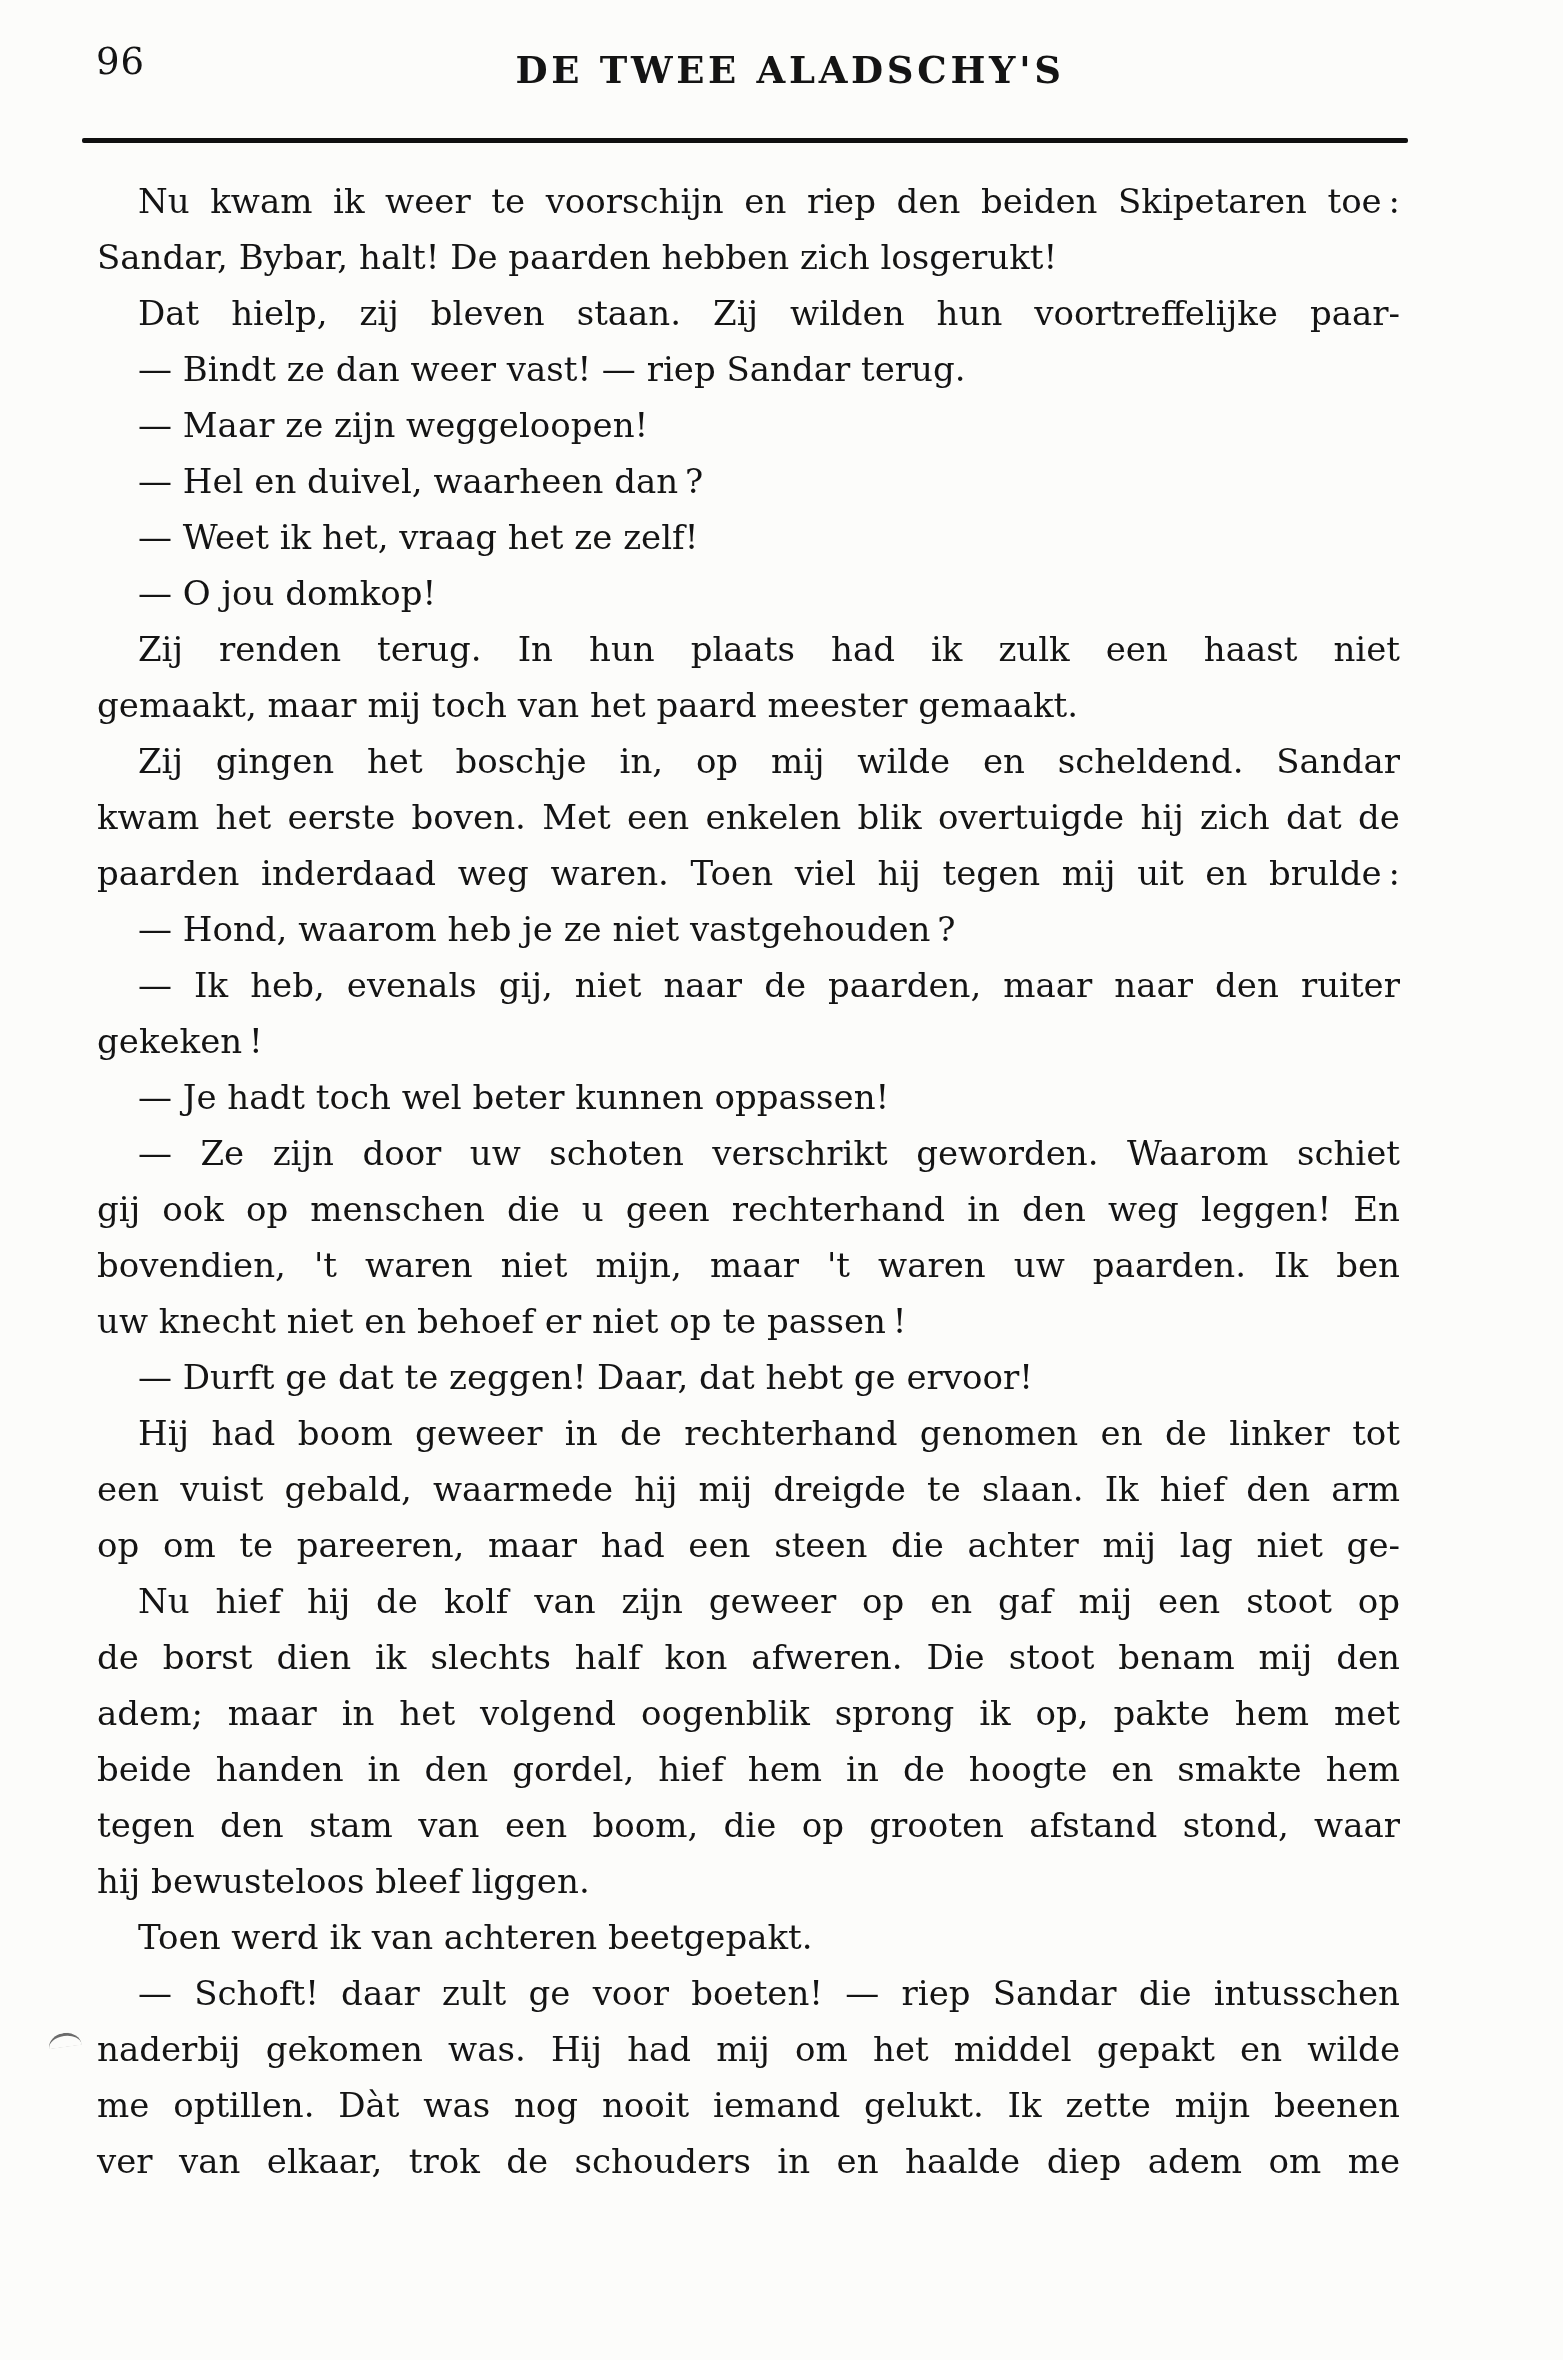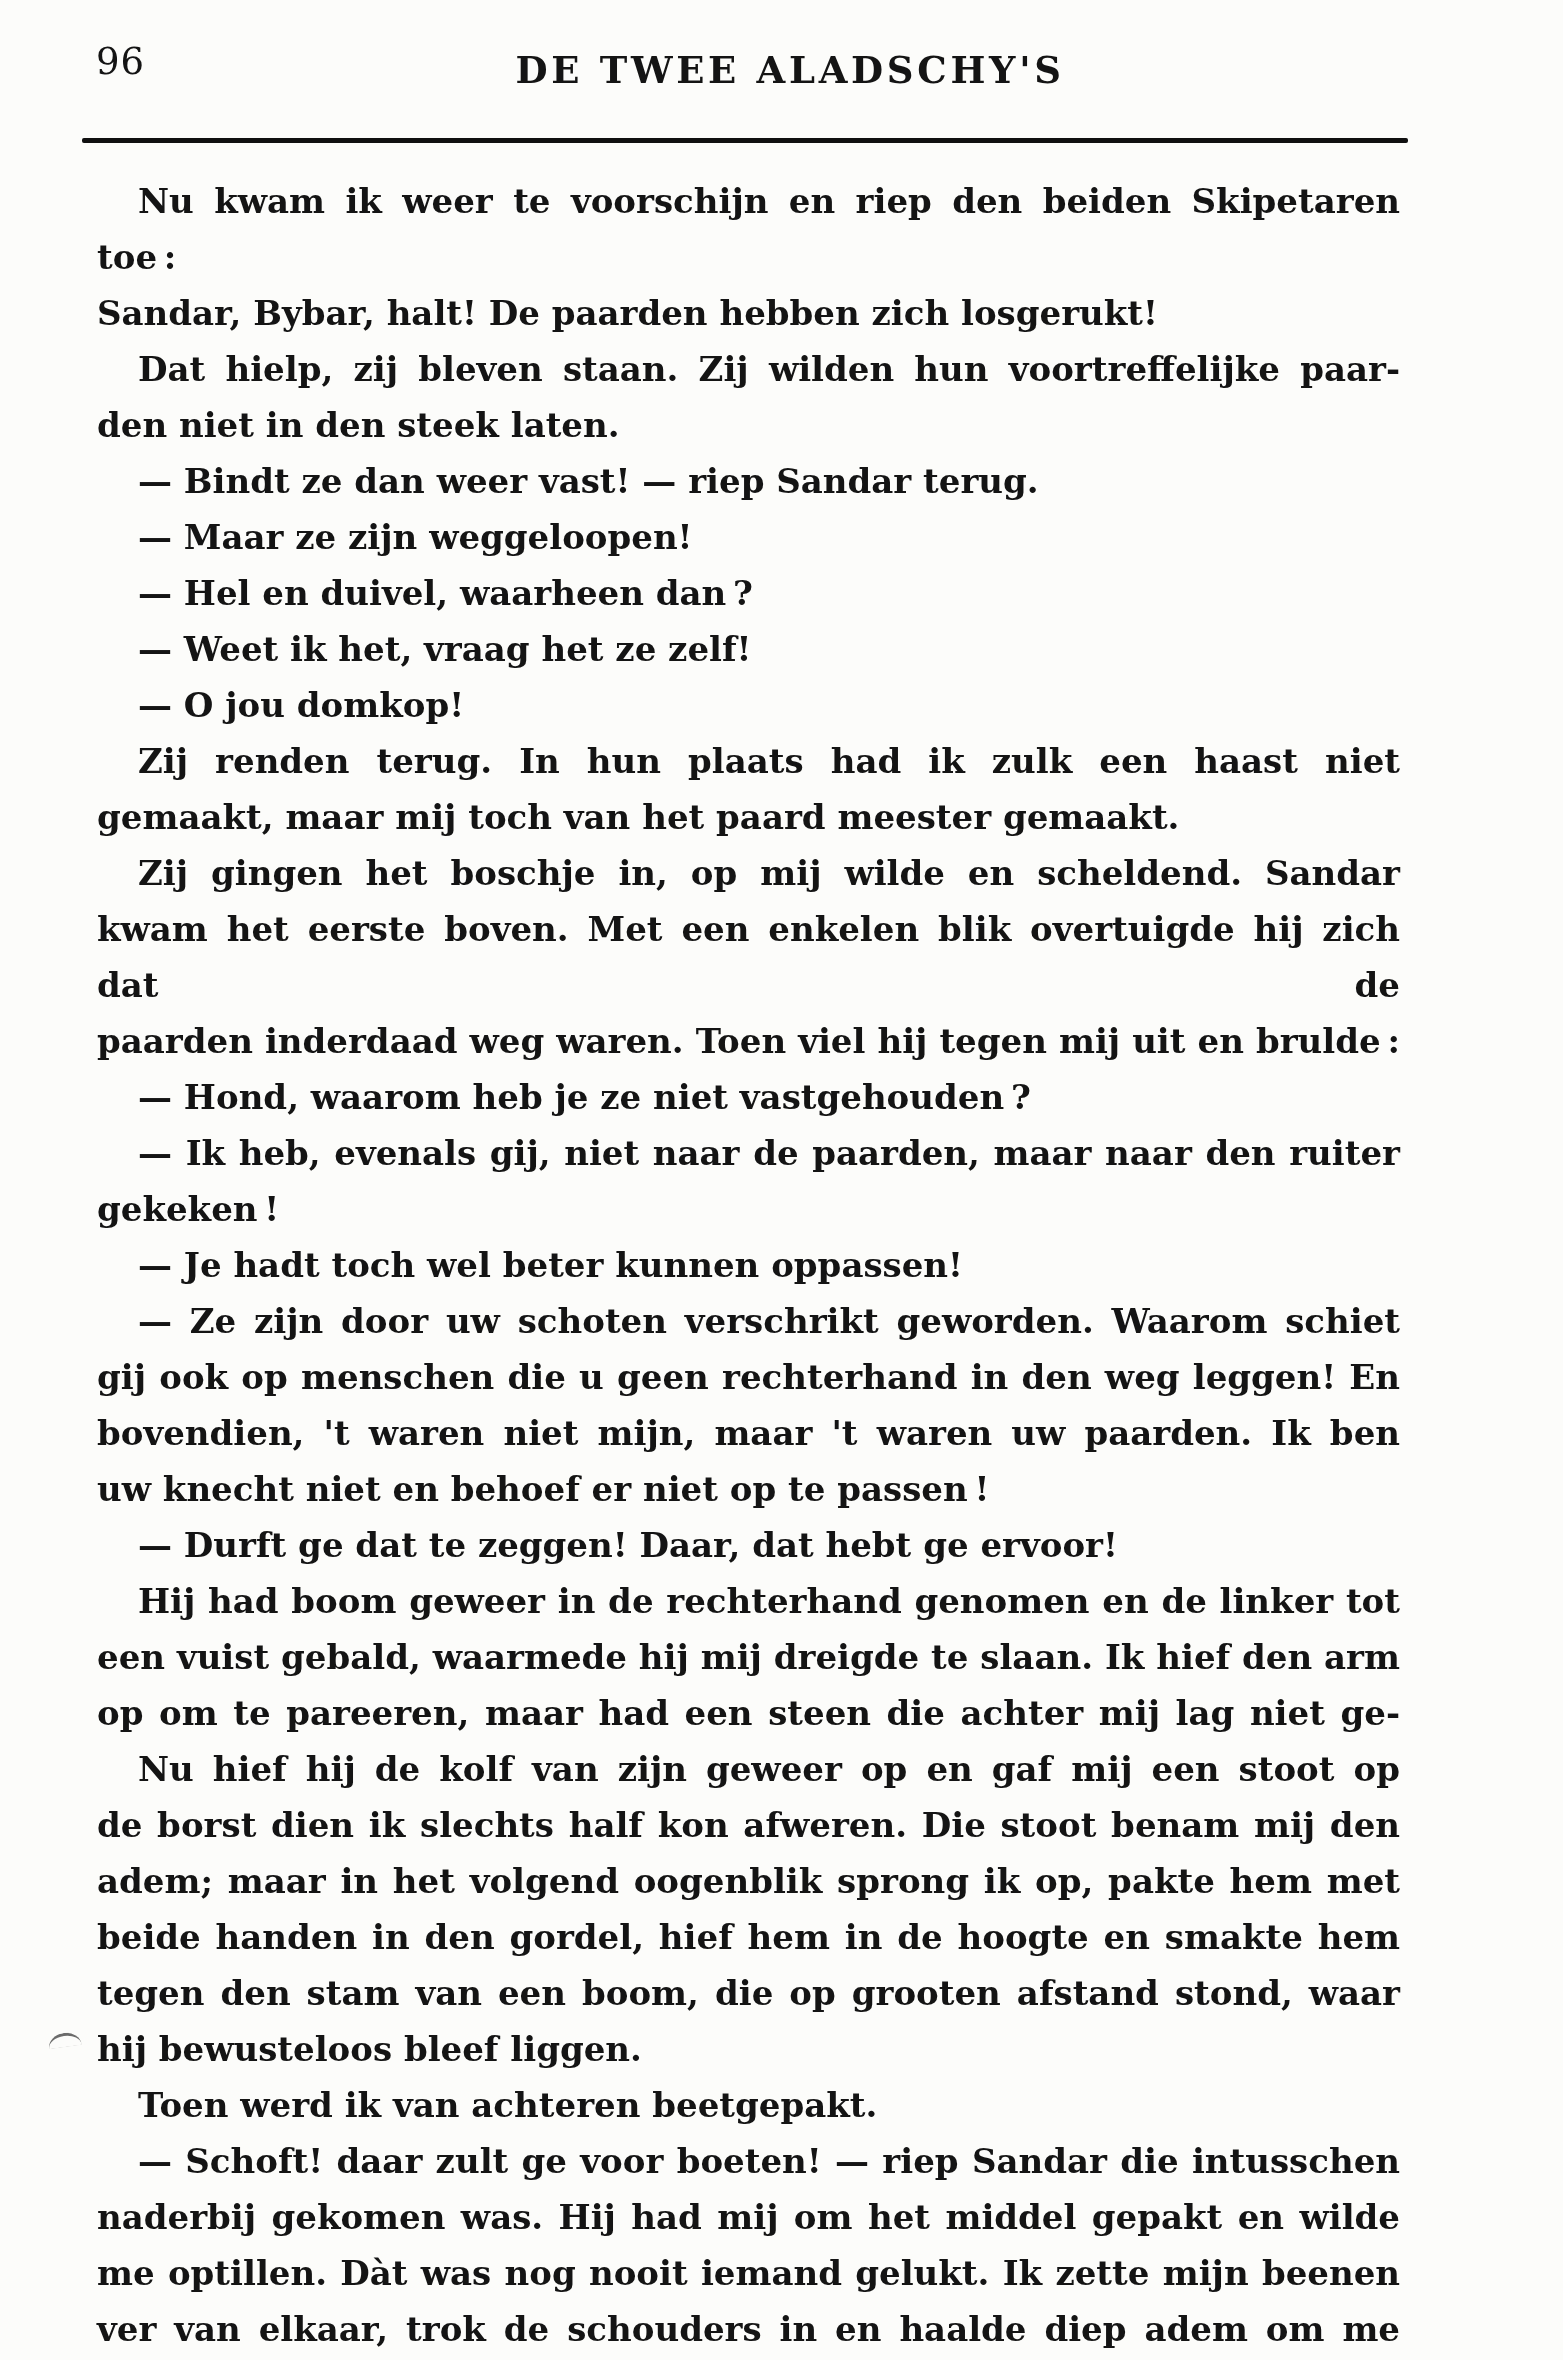--- a/index.html
+++ b/index.html
@@ -46,21 +46,21 @@
   }
   .text {
     position: absolute;
     left: 97px;
     top: 173px;
     width: 1303px;
     font-size: 34px;
     line-height: 56px;
     text-rendering: optimizeLegibility;
   }
-  .line { text-align: left; font-weight: bold; }
+  .line { text-align: left; }
   .line.just {
     text-align: justify;
     text-align-last: justify;
     text-justify: inter-word;
   }
   .line.indent { text-indent: 41px; }
   .artifact {
     position: absolute;
     left: 48px;
     top: 2033px;
@@ -75,21 +75,20 @@
 <body>
 
 <div class="page" style="background: rgb(252, 252, 250); color: rgb(20, 20, 20);">
   <div class="pagenum">96</div>
   <div class="running-head">DE TWEE ALADSCHY'S</div>
   <div class="rule"></div>
   <div class="text">
       <div class="line just indent">Nu kwam ik weer te voorschijn en riep den beiden Skipetaren toe :</div>
       <div class="line">Sandar, Bybar, halt! De paarden hebben zich losgerukt!</div>
       <div class="line just indent">Dat hielp, zij bleven staan. Zij wilden hun voortreffelijke paar-</div>
-      <div class="line">den niet in den steek laten.</div>
       <div class="line indent">— Bindt ze dan weer vast! — riep Sandar terug.</div>
       <div class="line indent">— Maar ze zijn weggeloopen!</div>
       <div class="line indent">— Hel en duivel, waarheen dan ?</div>
       <div class="line indent">— Weet ik het, vraag het ze zelf!</div>
       <div class="line indent">— O jou domkop!</div>
       <div class="line just indent">Zij renden terug. In hun plaats had ik zulk een haast niet</div>
       <div class="line">gemaakt, maar mij toch van het paard meester gemaakt.</div>
       <div class="line just indent">Zij gingen het boschje in, op mij wilde en scheldend. Sandar</div>
       <div class="line just">kwam het eerste boven. Met een enkelen blik overtuigde hij zich dat de</div>
       <div class="line just">paarden inderdaad weg waren. Toen viel hij tegen mij uit en brulde :</div>

